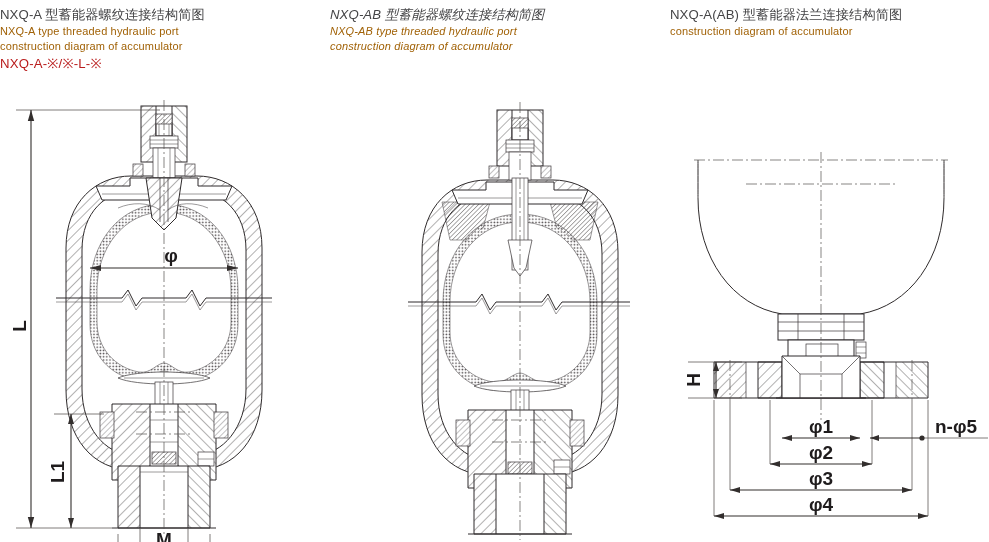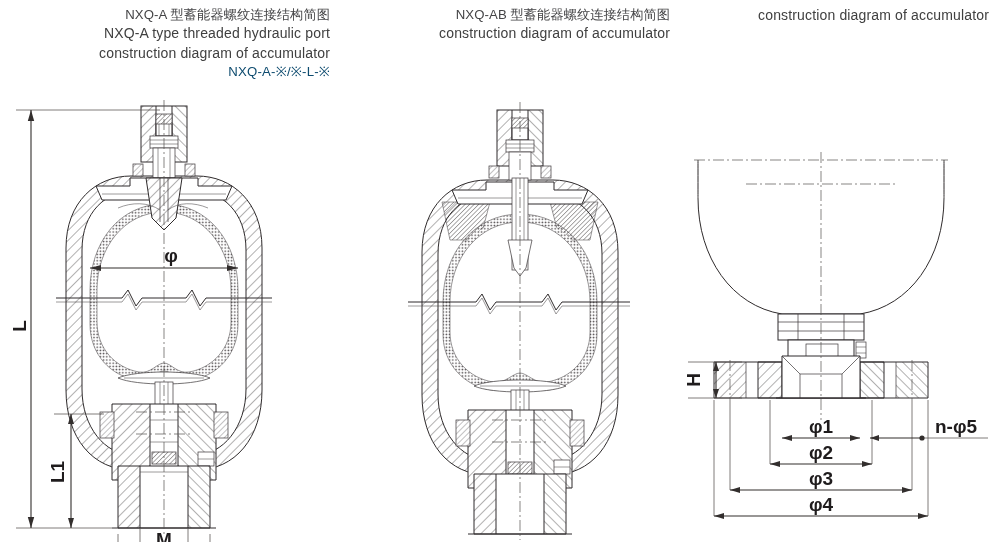--- a/index.html
+++ b/index.html
@@ -18,49 +18,48 @@
     position: absolute;
     inset: 0;
     display: flex;
     flex-direction: row;
   }
   .panel {
     position: relative;
     height: 542px;
   }
   .panel-a { width: 330px; }
-  .panel-ab { width: 340px; }
+  .panel-ab { width: 340px; font-style: italic; }
   .panel-f { width: 319px; }
 
   .title-block {
     position: absolute;
     top: 6px;
     left: 0;
     right: 0;
-    text-align: right;
+    text-align: left;
     color: #4a4a4a;
     line-height: 1.38;
     user-select: none;
   }
   .title-cn {
     font-size: 13.2px;
     color: #444446;
     letter-spacing: 0.1px;
     white-space: nowrap;
   }
   .title-en {
-    font-size: 14px;
-    color: #404040;
+    font-size: 11px;
+    color: #a16207;
     letter-spacing: 0.15px;
     white-space: nowrap;
-    padding-left: 43px;
   }
   .title-code {
     font-size: 13.2px;
-    color: #0c4a6e;
+    color: #b91c1c;
     letter-spacing: 0.2px;
     white-space: nowrap;
   }
   .drawing {
     position: absolute;
     top: 90px;
     left: 0;
   }
   svg { display: block; }
 
@@ -310,20 +309,21 @@
           <path fill="#322e2d" d="M210,38 l-10,-3 l0,6 Z"></path>
           <text class="dimtext" x="164" y="32" text-anchor="middle">d</text>
         </g>
       </svg>
     </div>
   </div>
 
   <div class="panel panel-ab">
     <div class="title-block">
       <div class="title-cn">NXQ-AB 型蓄能器螺纹连接结构简图</div>
+      <div class="title-en">NXQ-AB type threaded hydraulic port</div>
       <div class="title-en">construction diagram of accumulator</div>
     </div>
 
     <div class="drawing">
       <svg width="340" height="452" viewBox="0 0 340 452">
 
         <g>
           <path class="fill-w" d="M92,162 C92,116 122,90 157,90 L223,90 C258,90 288,116 288,162
                    L288,305 C288,353 261,385 222,385 L158,385 C119,385 92,353 92,305 Z"></path>
           <path fill="url(#hatchR)" fill-rule="evenodd" d="M92,162 C92,116 122,90 157,90 L223,90 C258,90 288,116 288,162
@@ -458,20 +458,21 @@
           <line class="ln" x1="138" y1="444" x2="242" y2="444"></line>
         </g>
 
         <line class="center" x1="190" y1="12" x2="190" y2="450"></line>
       </svg>
     </div>
   </div>
 
   <div class="panel panel-f">
     <div class="title-block">
+      <div class="title-cn">NXQ-A(AB) 型蓄能器法兰连接结构简图</div>
       <div class="title-en">construction diagram of accumulator</div>
     </div>
 
     <div class="drawing" style="top:150px;">
       <svg width="319" height="392" viewBox="0 0 319 392">
 
         <g>
           <path class="fill-w" d="M28,10 L28,48 C28,108 62,156 112,164 L190,164
                    C240,156 274,108 274,48 L274,10 Z"></path>
           <path class="ln" d="M28,10 C28,10 28,48 28,48 C28,108 62,156 112,164

